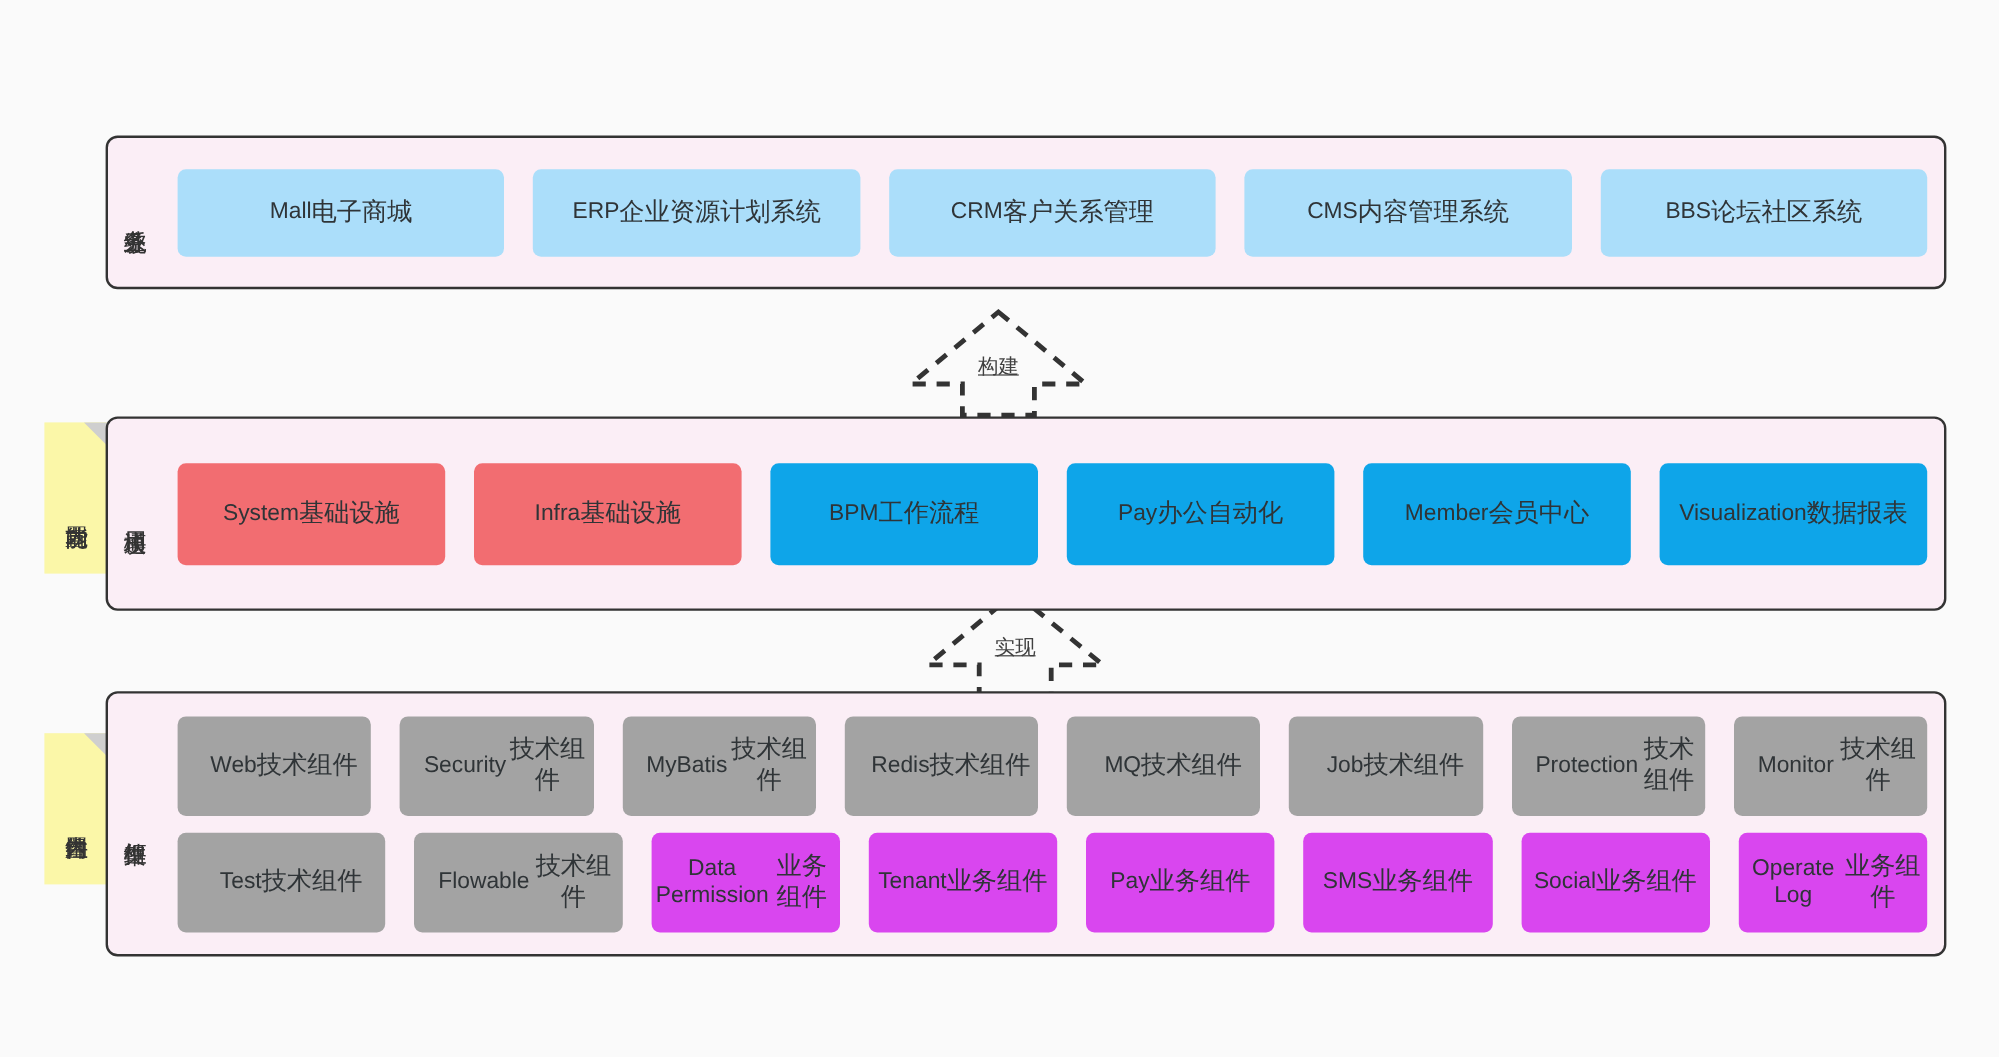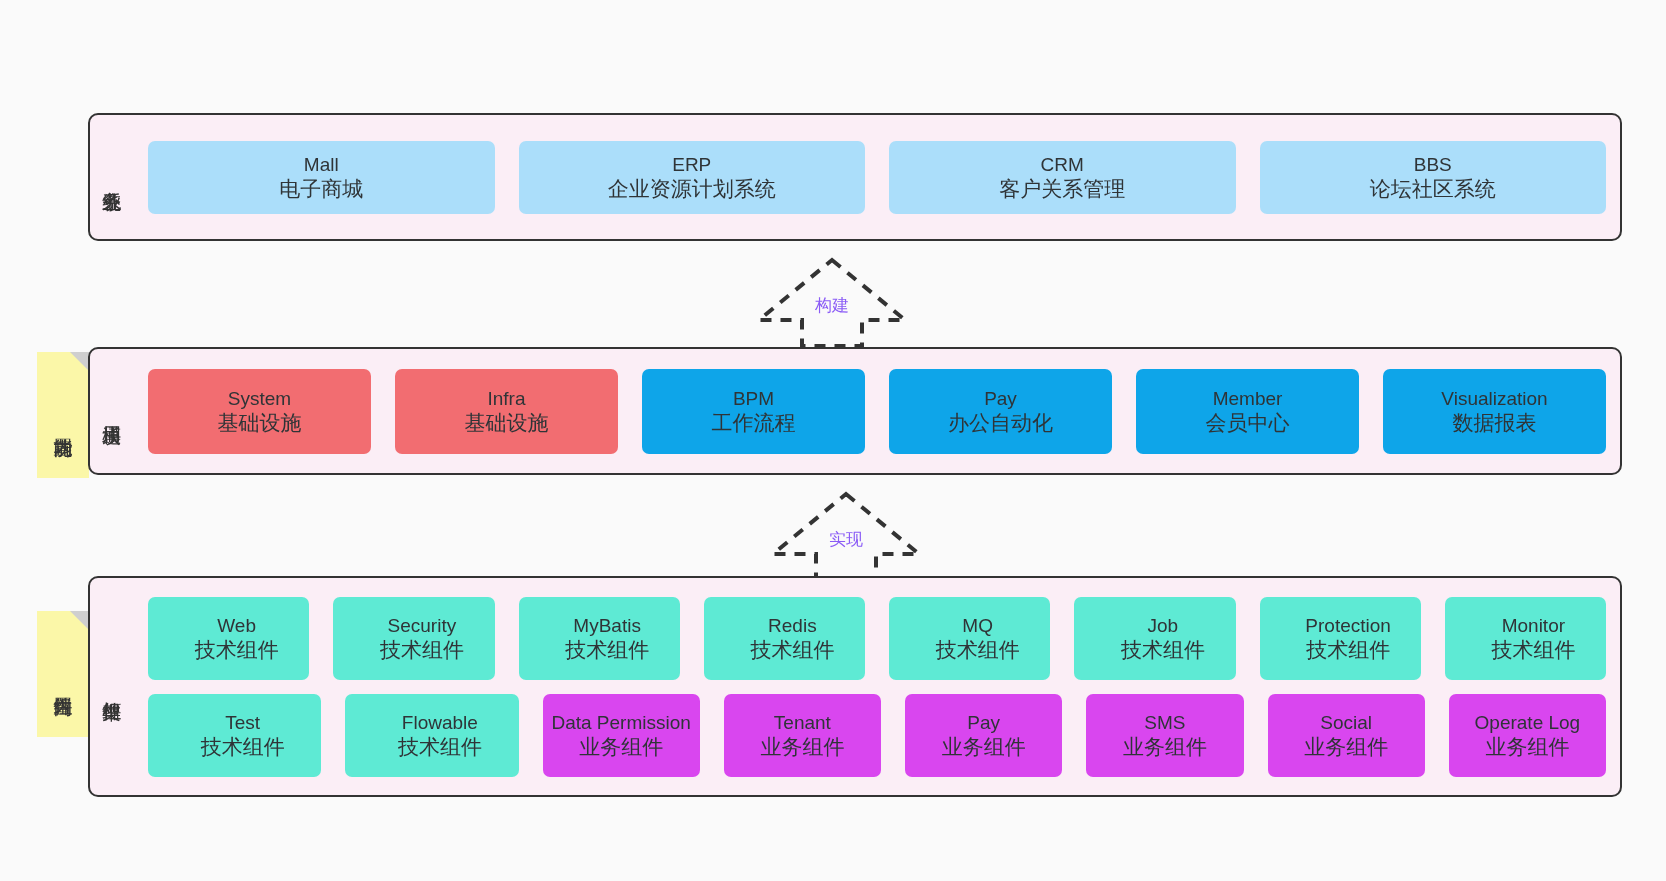--- a/index.html
+++ b/index.html
@@ -51,42 +51,42 @@
   }
   .row{
     display:flex;
     gap:24px;
     align-items:stretch;
   }
   .cell{
     flex:1 1 0;
     border-radius:7px;
     display:flex;
-    flex-direction:column;
+    flex-direction:row;
     align-items:center;
     justify-content:center;
     text-align:center;
     line-height:1.22;
     padding:6px 4px;
     box-sizing:border-box;
   }
   .cell .en{font-size:19px;color:#2f3437;}
   .cell .cn{font-size:21px;color:#2f3437;}
 
   
   .c-blue{background:#abdefa;}
   .c-red{background:#f26d71;}
   .c-pink{background:#0ea5e9;}
-  .c-green{background:#5eead4;padding-left:20px;}
+  .c-green{background:#a3a3a3;padding-left:20px;}
   .c-lgreen{background:#d946ef;}
 
   
   #layer-business{left:88px;top:113px;width:1534px;height:128px;}
   #layer-business .row{height:73px;}
-  #layer-modules{left:88px;top:347px;width:1534px;height:128px;}
+  #layer-modules{left:88px;top:347px;width:1534px;height:162px;}
   #layer-modules .row{height:85px;}
   #layer-framework{left:88px;top:576px;width:1534px;height:221px;}
   #layer-framework .row{height:83px;}
 
   
   .note{
     position:absolute;
     width:52px;
     background:#fbf7a8;
     z-index:2;
@@ -111,24 +111,25 @@
   }
   #note-builtin-function{left:37px;top:352px;height:126px;}
   #note-builtin-component{left:37px;top:611px;height:126px;}
 
   
   .gen-arrow{position:absolute;z-index:1;}
   .gen-arrow svg{display:block;overflow:visible;}
   .gen-label{
     position:absolute;
     font-size:17px;
-    color:#8b5cf6;
+    color:#404040;
     background:#fafafa;
     padding:0 2px;
     white-space:nowrap;
+    text-decoration:underline;
   }
   #arrow-build{left:757px;top:258px;width:150px;height:90px;}
   #arrow-build .gen-label{left:56px;top:36px;}
   #arrow-implement{left:771px;top:492px;width:150px;height:90px;}
   #arrow-implement .gen-label{left:56px;top:36px;}
 </style>
 </head>
 <body>
 
 <div class="canvas">
@@ -143,20 +144,24 @@
         </div>
         <div class="cell c-blue">
           <span class="en">ERP</span>
           <span class="cn">企业资源计划系统</span>
         </div>
         <div class="cell c-blue">
           <span class="en">CRM</span>
           <span class="cn">客户关系管理</span>
         </div>
         <div class="cell c-blue">
+          <span class="en">CMS</span>
+          <span class="cn">内容管理系统</span>
+        </div>
+        <div class="cell c-blue">
           <span class="en">BBS</span>
           <span class="cn">论坛社区系统</span>
         </div>
       </div>
     </div>
   </div>
 
   <div class="gen-arrow" id="arrow-build">
     <svg width="150" height="90" viewBox="0 0 150 90">
       <path d="M75 2 L148 62 L105 62 L105 88 L45 88 L45 62 L2 62 Z" fill="none" stroke="#333" stroke-width="4" stroke-dasharray="11 9" stroke-linecap="butt" stroke-linejoin="miter"></path>

